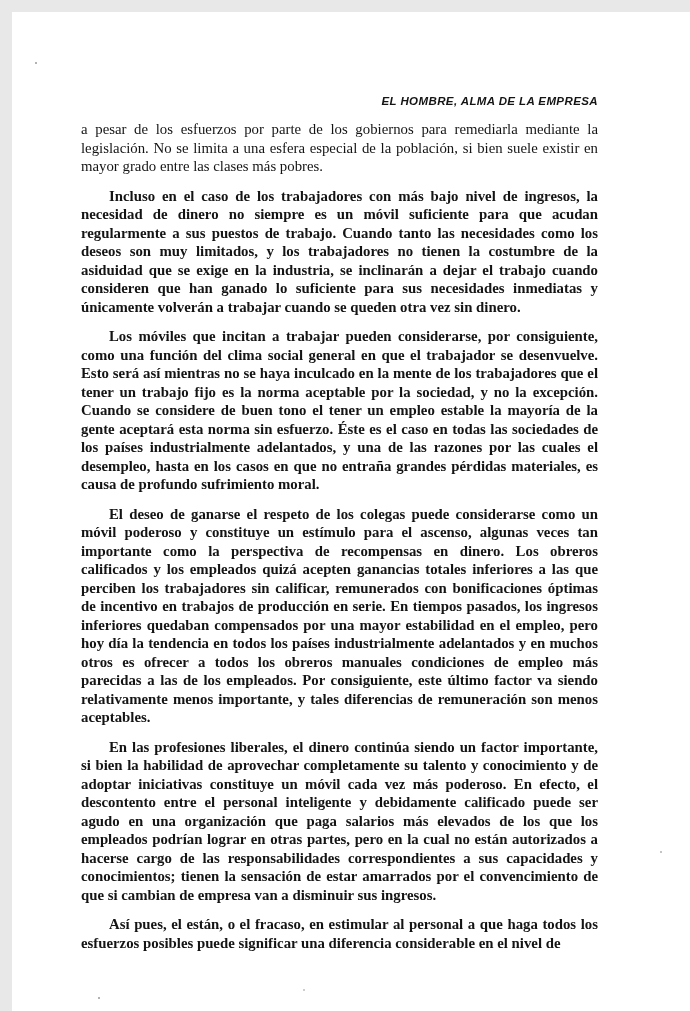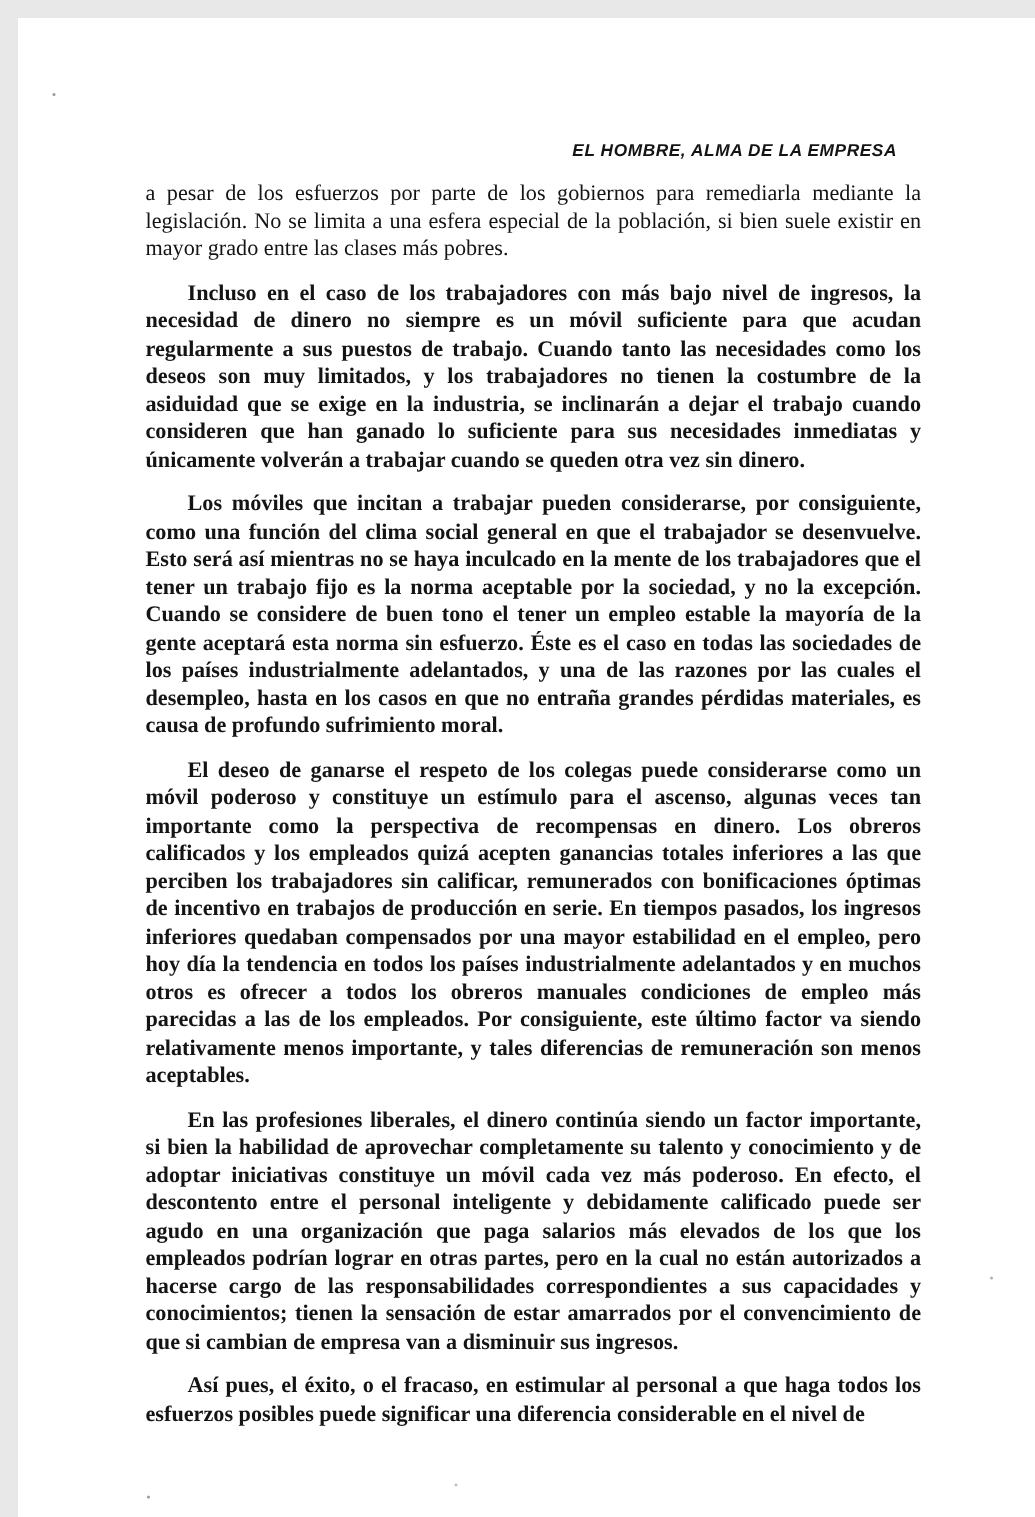--- a/index.html
+++ b/index.html
@@ -26,21 +26,21 @@
     font-family: "Liberation Sans", sans-serif;
     font-style: italic;
     font-weight: bold;
     font-size: 11.5px;
     letter-spacing: 0.4px;
     white-space: nowrap;
   }
   .body-text {
     position: absolute;
     top: 108px;
-    left: 85px;
+    left: 69px;
     width: 517px;
     font-size: 14.8px;
     line-height: 18.5px;
     text-align: justify;
   }
   .body-text p {
     margin: 0 0 11px 0;
     padding: 0;
   }
   .body-text p.indent {
@@ -74,21 +74,21 @@
 <div class="page" style="background: rgb(255, 255, 255); color: rgb(20, 20, 20);">
 
   <div class="running-header">EL HOMBRE, ALMA DE LA EMPRESA</div>
 
   <div class="body-text">
       <p>a pesar de los esfuerzos por parte de los gobiernos para remediarla mediante la legislación. No se limita a una esfera especial de la población, si bien suele existir en mayor grado entre las clases más pobres.</p>
       <p class="indent">Incluso en el caso de los trabajadores con más bajo nivel de ingresos, la necesidad de dinero no siempre es un móvil suficiente para que acudan regularmente a sus puestos de trabajo. Cuando tanto las necesidades como los deseos son muy limitados, y los trabajadores no tienen la costumbre de la asiduidad que se exige en la industria, se inclinarán a dejar el trabajo cuando consideren que han ganado lo suficiente para sus necesidades inmediatas y únicamente volverán a trabajar cuando se queden otra vez sin dinero.</p>
       <p class="indent">Los móviles que incitan a trabajar pueden considerarse, por consiguiente, como una función del clima social general en que el trabajador se desenvuelve. Esto será así mientras no se haya inculcado en la mente de los trabajadores que el tener un trabajo fijo es la norma aceptable por la sociedad, y no la excepción. Cuando se considere de buen tono el tener un empleo estable la mayoría de la gente aceptará esta norma sin esfuerzo. Éste es el caso en todas las sociedades de los países industrialmente adelantados, y una de las razones por las cuales el desempleo, hasta en los casos en que no entraña grandes pérdidas materiales, es causa de profundo sufrimiento moral.</p>
       <p class="indent">El deseo de ganarse el respeto de los colegas puede considerarse como un móvil poderoso y constituye un estímulo para el ascenso, algunas veces tan importante como la perspectiva de recompensas en dinero. Los obreros calificados y los empleados quizá acepten ganancias totales inferiores a las que perciben los trabajadores sin calificar, remunerados con bonificaciones óptimas de incentivo en trabajos de producción en serie. En tiempos pasados, los ingresos inferiores quedaban compensados por una mayor estabilidad en el empleo, pero hoy día la tendencia en todos los países industrialmente adelantados y en muchos otros es ofrecer a todos los obreros manuales condiciones de empleo más parecidas a las de los empleados. Por consiguiente, este último factor va siendo relativamente menos importante, y tales diferencias de remuneración son menos aceptables.</p>
       <p class="indent">En las profesiones liberales, el dinero continúa siendo un factor importante, si bien la habilidad de aprovechar completamente su talento y conocimiento y de adoptar iniciativas constituye un móvil cada vez más poderoso. En efecto, el descontento entre el personal inteligente y debidamente calificado puede ser agudo en una organización que paga salarios más elevados de los que los empleados podrían lograr en otras partes, pero en la cual no están autorizados a hacerse cargo de las responsabilidades correspondientes a sus capacidades y conocimientos; tienen la sensación de estar amarrados por el convencimiento de que si cambian de empresa van a disminuir sus ingresos.</p>
-      <p class="indent">Así pues, el éxito, o el fracaso, en estimular al personal a que haga todos los esfuerzos posibles puede significar una diferencia considerable en el nivel de</p>
+      <p class="indent">Así pues, el están, o el fracaso, en estimular al personal a que haga todos los esfuerzos posibles puede significar una diferencia considerable en el nivel de</p>
     </div>
 
 
   <div class="speck" id="speck-1"></div>
   <div class="speck" id="speck-2"></div>
   <div class="speck" id="speck-3"></div>
   <div class="speck" id="speck-4"></div>
 
 </div>
 

